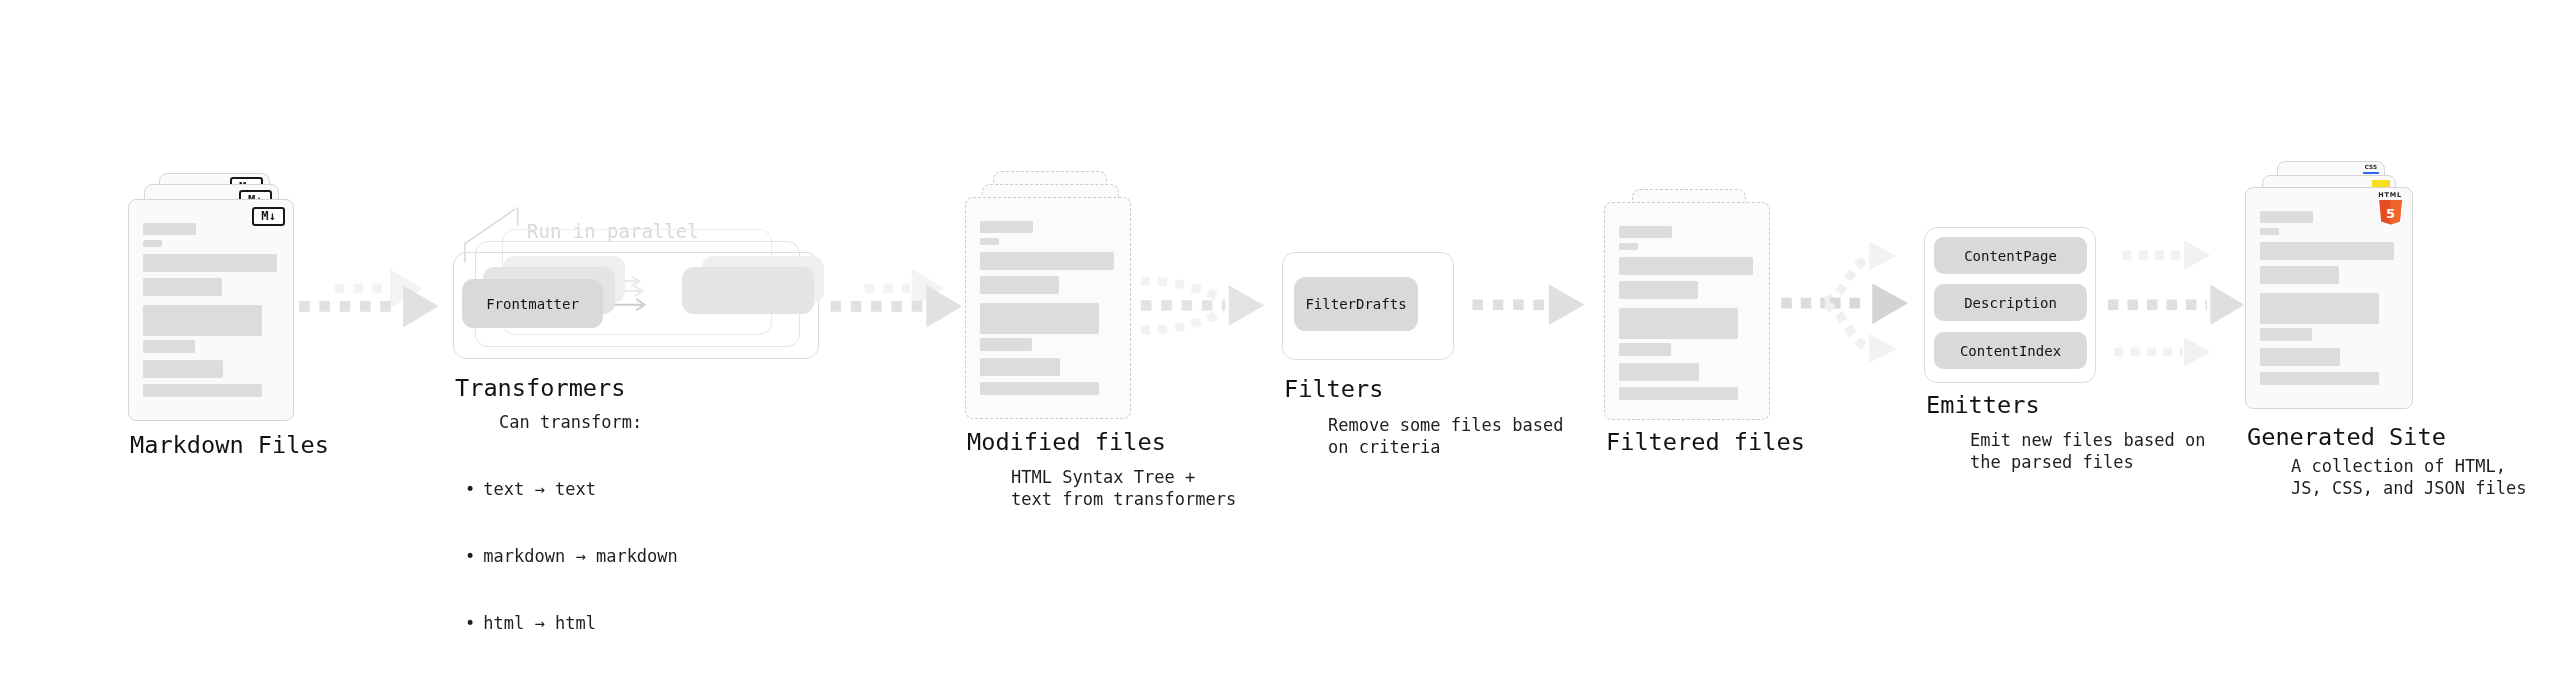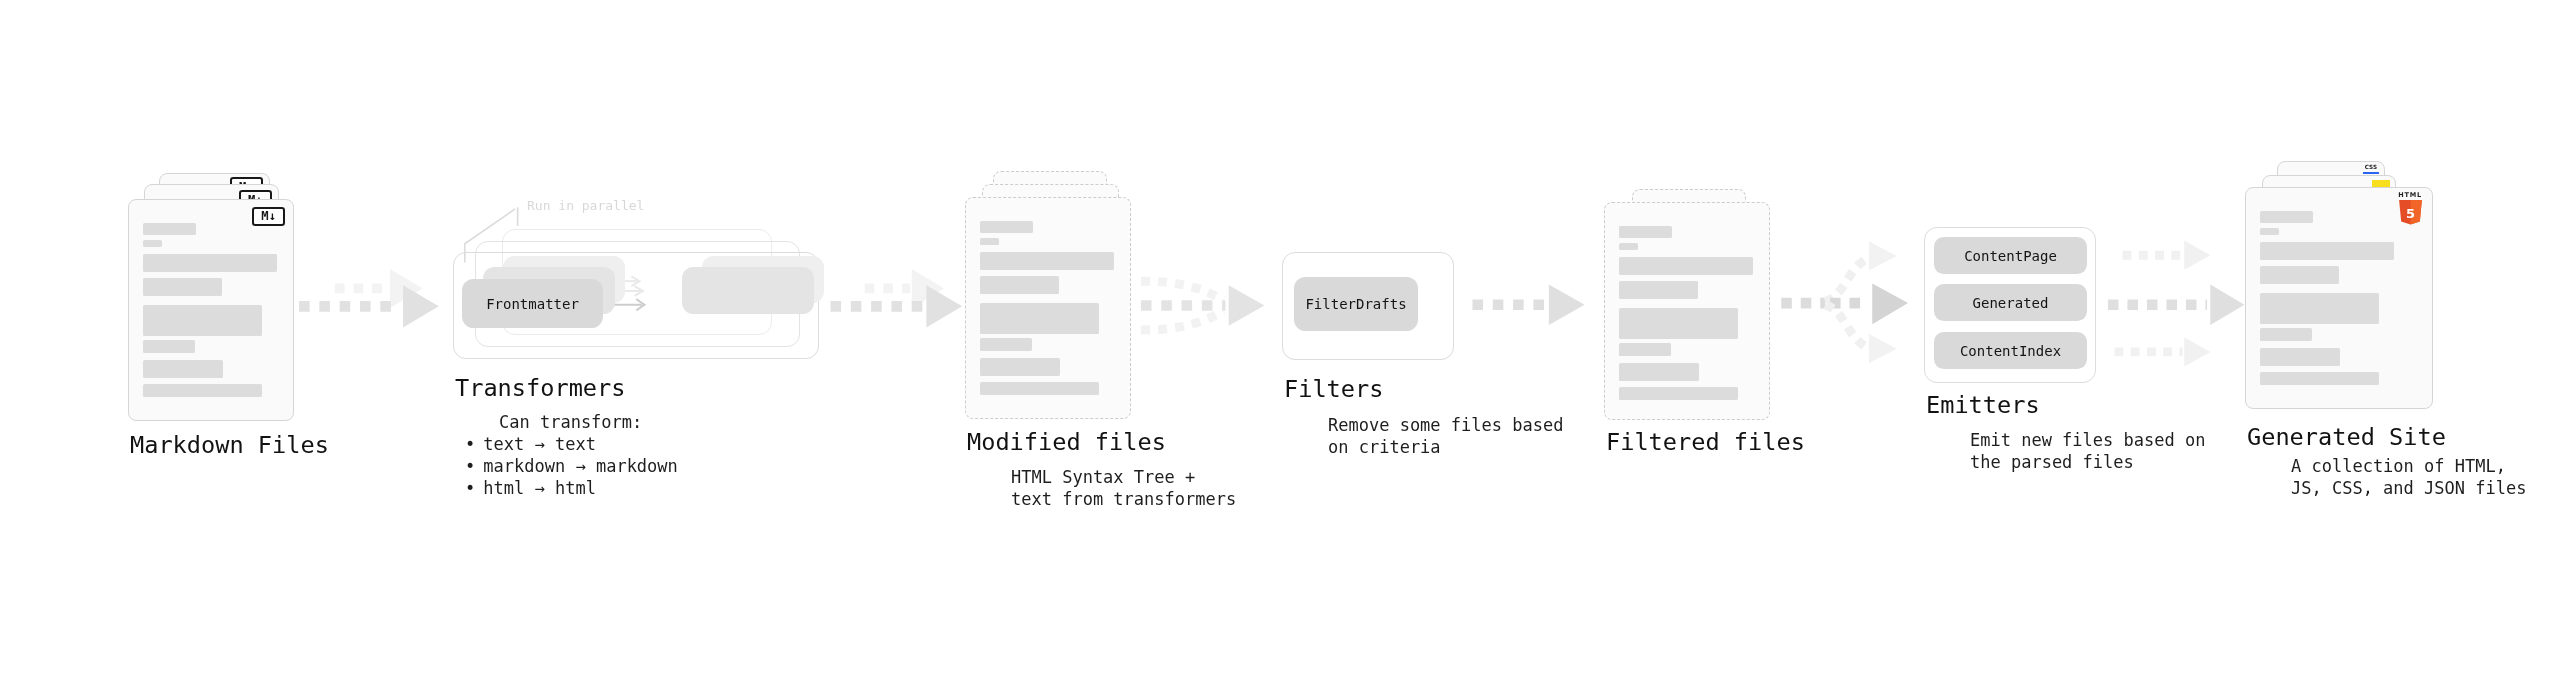--- a/index.html
+++ b/index.html
@@ -42,23 +42,23 @@
   .obox.l2{border-color:#ebebeb;}
   .pill{position:absolute;background:#d9d9d9;border-radius:11.4px;display:flex;align-items:center;justify-content:center;
         font-size:14px;color:#141414;}
   .pill.ghost1{background:#e4e4e4;}
   .pill.ghost2{background:#efefef;}
 
   
   .caption-h{position:absolute;font-size:23.6px;line-height:26px;color:#121212;white-space:nowrap;}
   .caption-d{position:absolute;font-size:17px;line-height:22px;color:#1e1e1e;white-space:pre-line;margin-left:44px;}
   .bullets{position:absolute;font-size:17px;line-height:22px;color:#1e1e1e;}
-  .bullet-row{white-space:nowrap;}
+  .bullet-row{white-space:nowrap;margin-top:45px;}
   .bullet-row .dot{margin-right:8.1px;}
-  .annotation{position:absolute;font-size:13px;color:#d8d8d8;white-space:nowrap;}
+  .annotation{position:absolute;font-size:19px;color:#d8d8d8;white-space:nowrap;margin-top:22px;}
 </style>
 </head>
 <body>
 
 <div class="canvas">
 
   <svg class="overlay" width="2576" height="681" viewBox="0 0 3170 838">
 
     <g>
       <path d="M572,323 L572,300 L634,257" fill="none" stroke="#dcdcdc" stroke-width="2"></path>
@@ -192,36 +192,36 @@
       <div class="bar b5"></div>
         <div class="bar b6"></div>
         <div class="bar b7"></div>
         <div class="bar b8"></div>
     </div>
   </div>
   <div class="caption-h" style="left:1606px;top:429px;">Filtered files</div>
 
   <div class="obox fill" style="left:1924px;top:227px;width:172px;height:156px;"></div>
   <div class="pill" style="left:1934px;top:237px;width:153px;height:37px;border-radius:9.8px;">ContentPage</div>
-  <div class="pill" style="left:1934px;top:284px;width:153px;height:37px;border-radius:9.8px;">Generated</div>
+  <div class="pill" style="left:1934px;top:284px;width:153px;height:37px;border-radius:9.8px;">Description</div>
   <div class="pill" style="left:1934px;top:332px;width:153px;height:37px;border-radius:9.8px;">ContentIndex</div>
   <div class="caption-h" style="left:1926px;top:392px;">Emitters</div>
   <div class="caption-d" style="left:1926px;top:429px;">Emit new files based on
 the parsed files</div>
 
   <div class="doc" style="left:2277px;top:161px;width:108px;height:163px;">
     <div class="css-badge" style="right:4.9px;top:3.3px;">
       <div class="css-txt">CSS</div>
       <div class="css-bar"></div>
     </div>
   </div>
   <div class="doc" style="left:2262px;top:175px;width:134px;height:187px;">
     <div class="js-badge" style="right:4.9px;top:4.1px;"></div>
   </div>
-  <div class="doc" style="left:2245px;top:187px;width:188px;height:222px;">
+  <div class="doc" style="left:2245px;top:187px;width:168px;height:222px;">
     <div class="html5-badge" style="right:9.8px;top:4.1px;">
       <div class="html-txt">HTML</div>
       <svg width="23" height="24.4" viewBox="0 0 28 30" style="display:block;margin:0.8px auto 0;">
         <polygon points="0,0 28,0 25.5,26.5 14,30 2.5,26.5" fill="#e44d26"></polygon>
         <polygon points="14,0 28,0 25.5,26.5 14,30" fill="#f16529"></polygon>
         <text x="14" y="22" text-anchor="middle" font-size="16" font-weight="bold" fill="#ffffff" font-family="DejaVu Sans, sans-serif">5</text>
       </svg>
     </div>
     <div class="bars">
       <div class="bar b1"></div>

